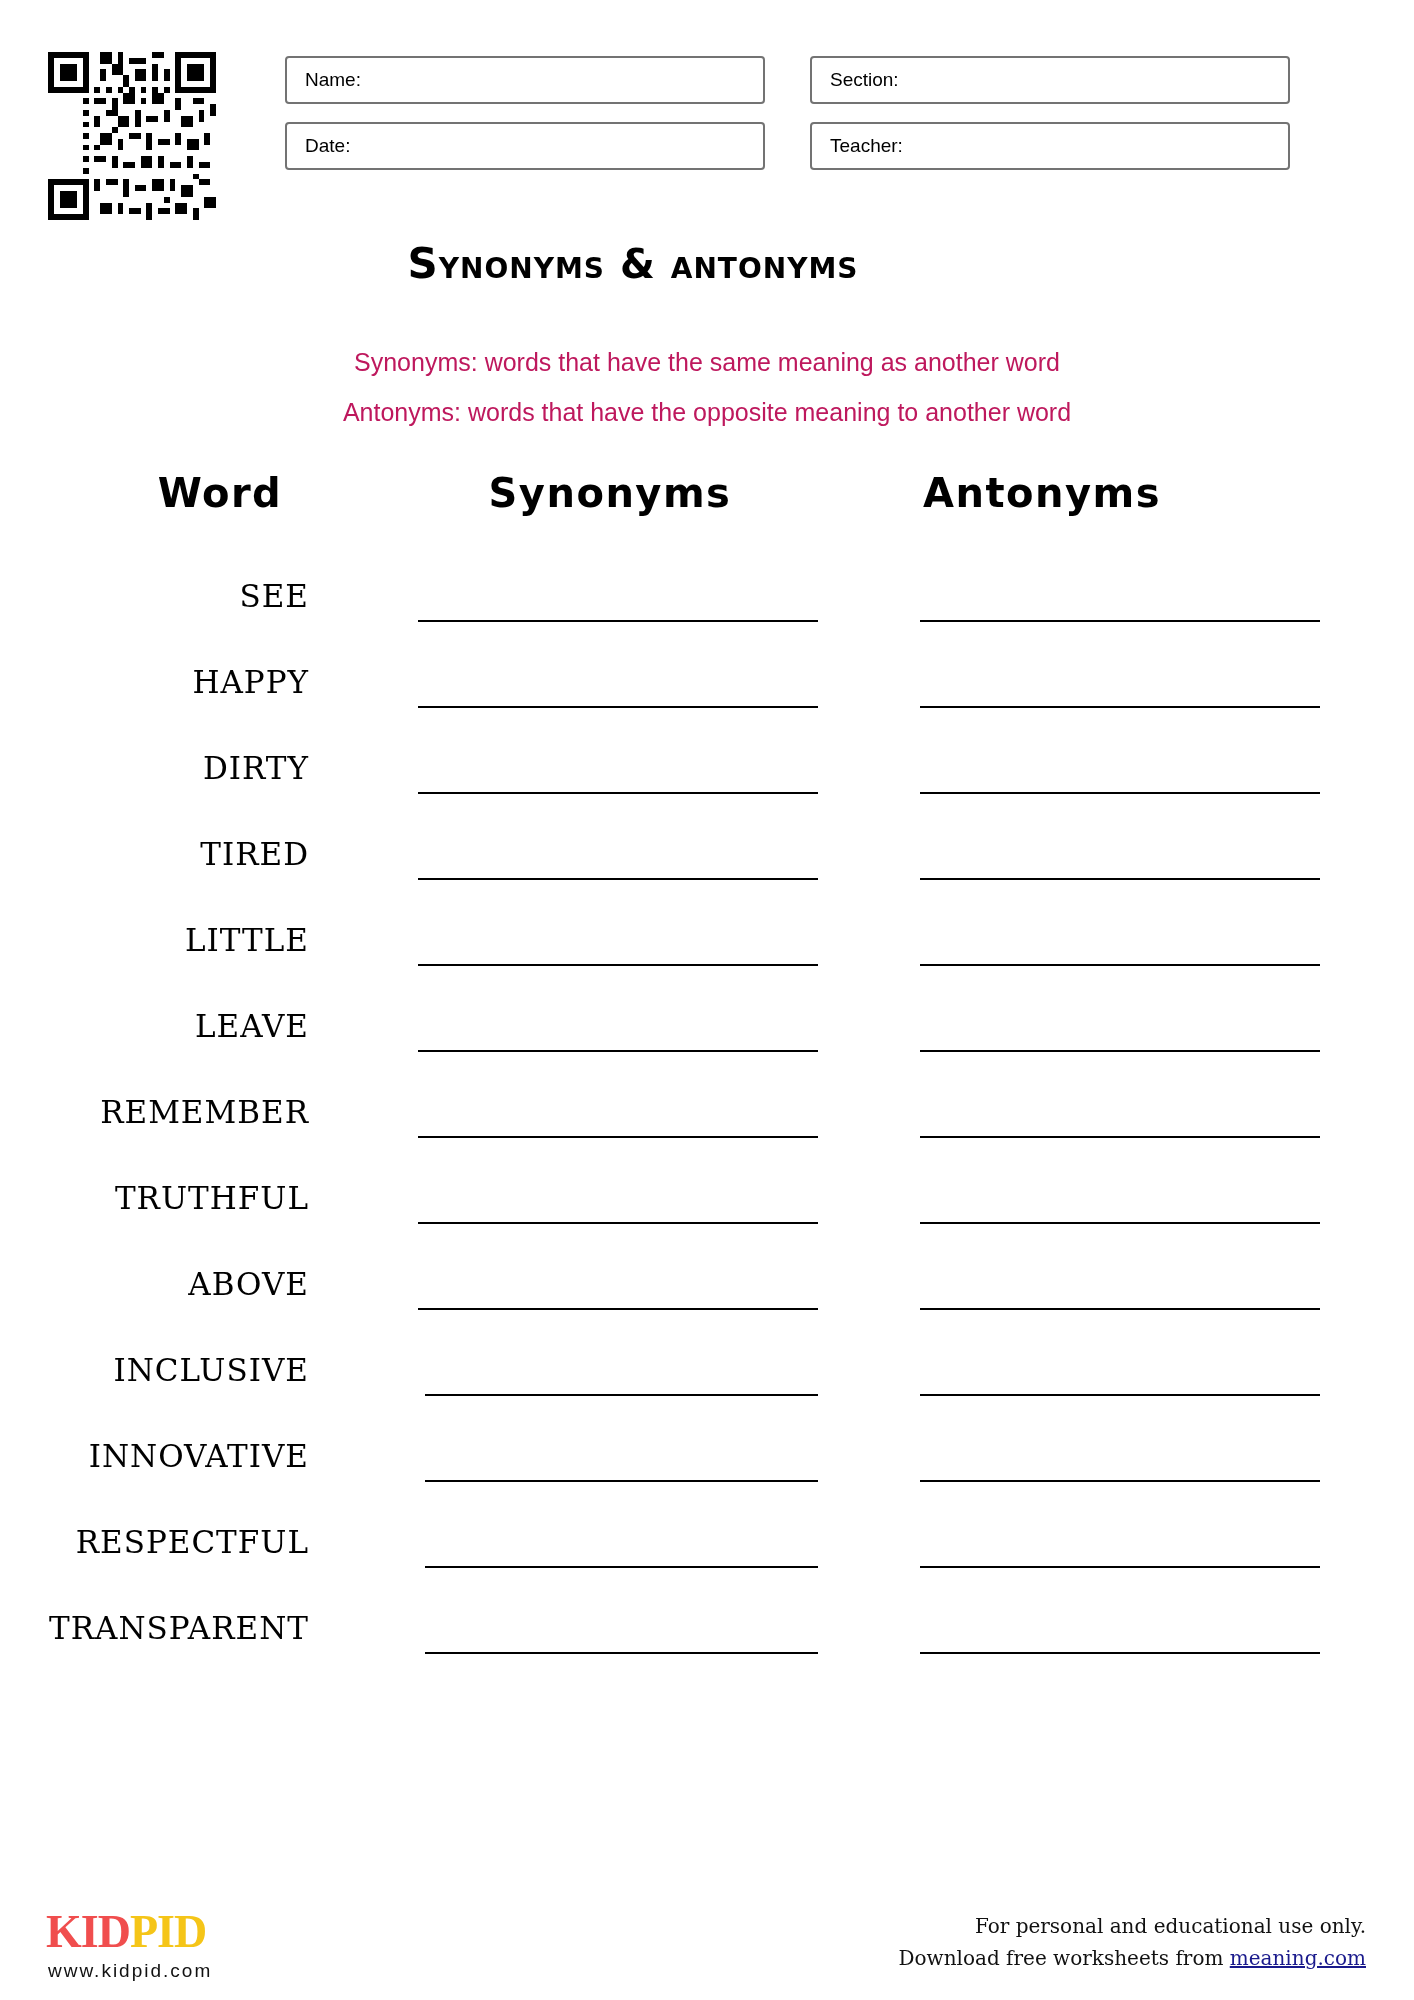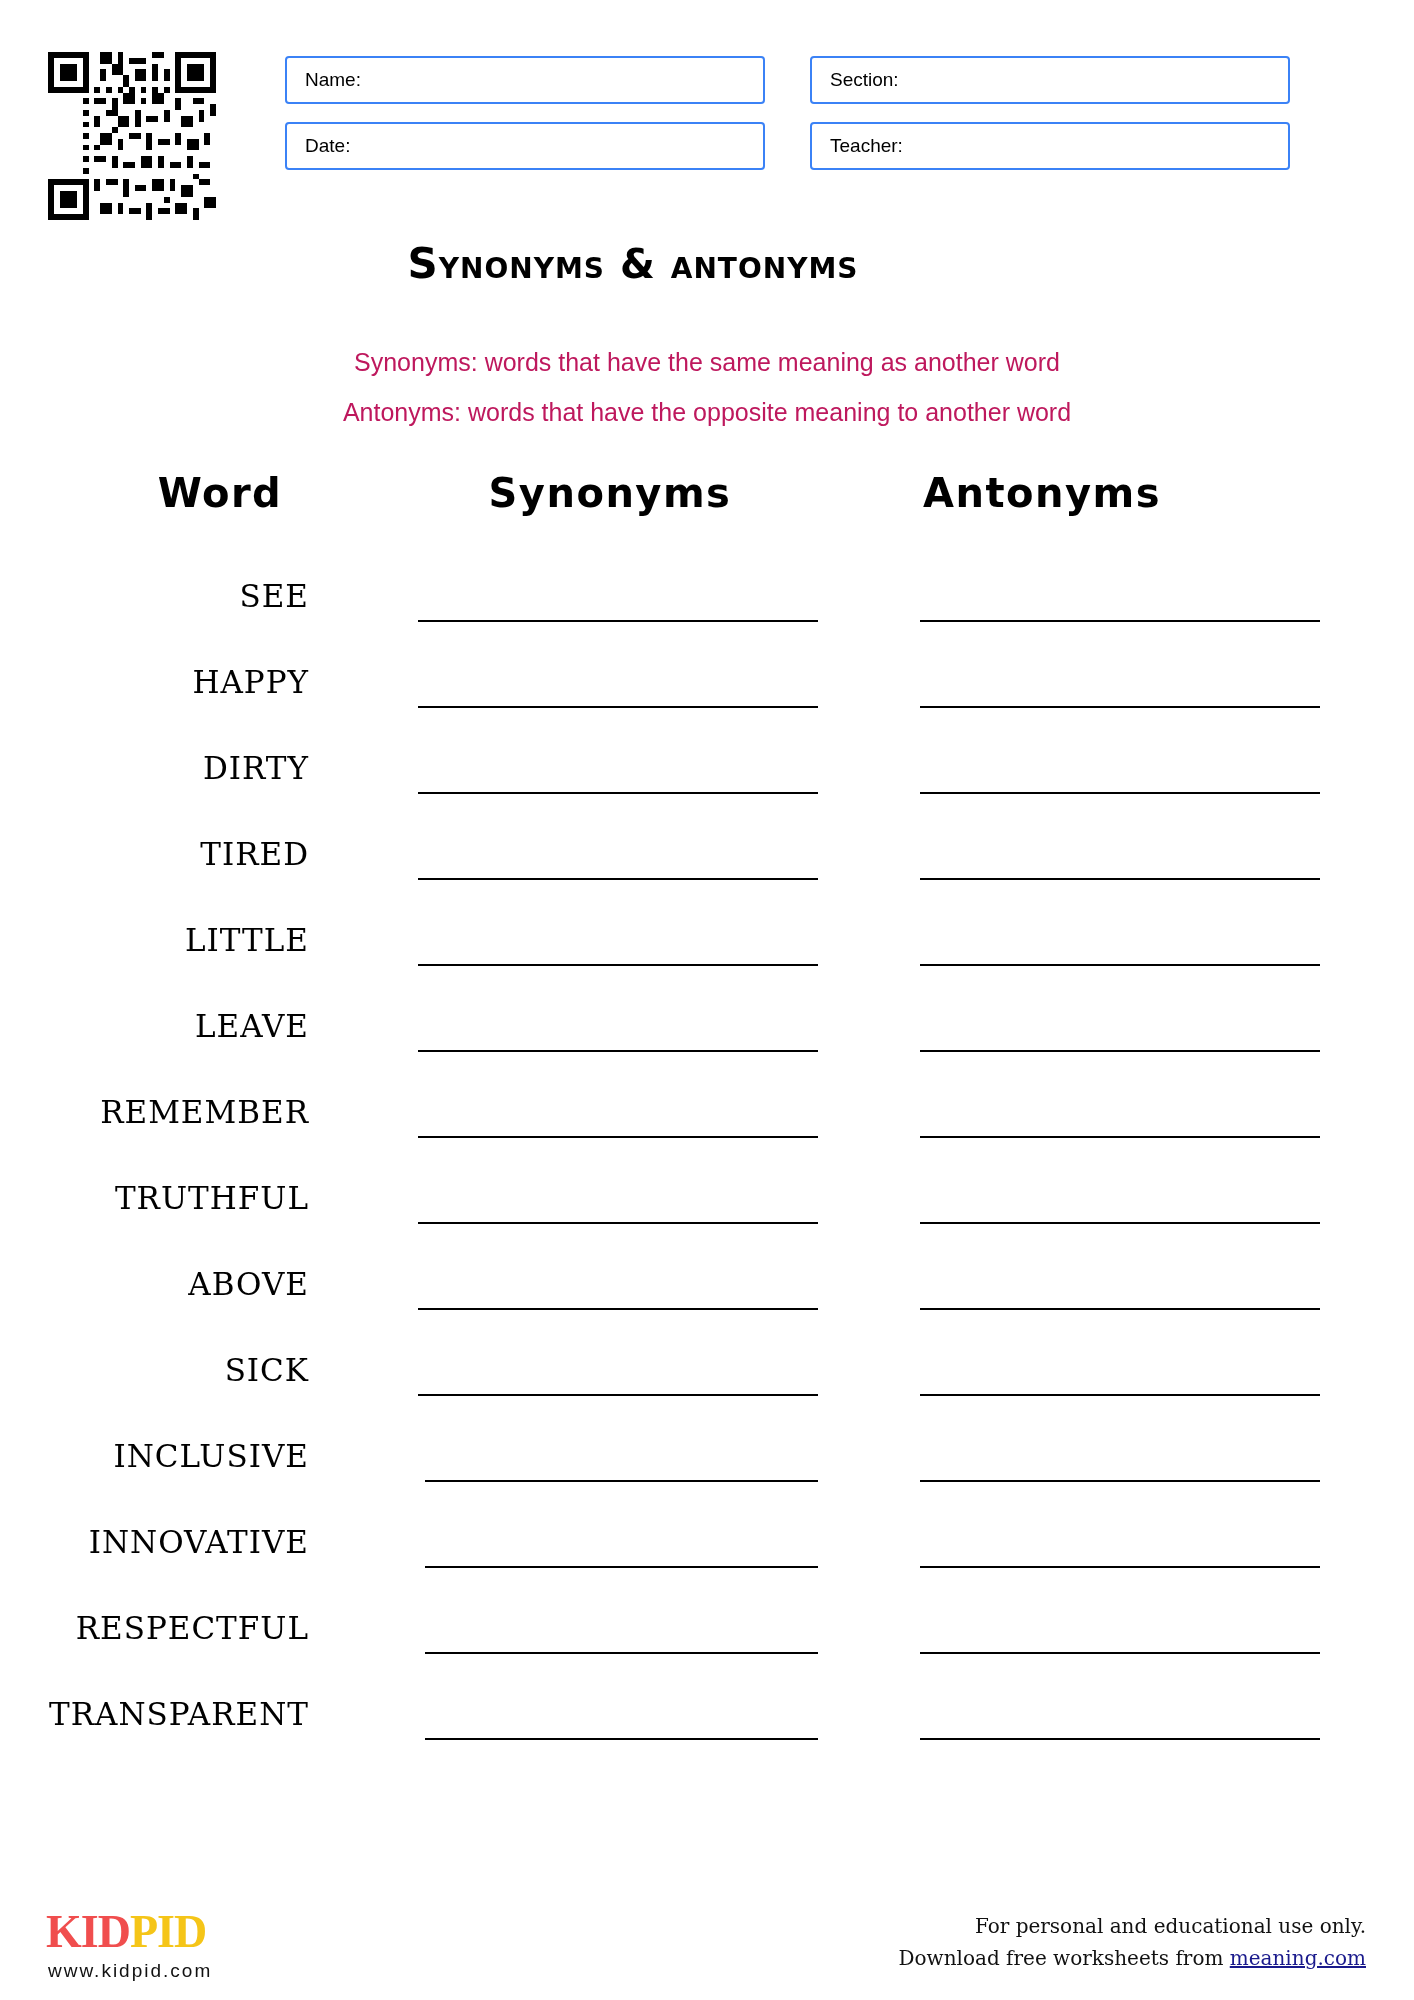--- a/index.html
+++ b/index.html
@@ -38,21 +38,21 @@
     left: 285px;
     top: 16px;
     width: 1030px;
     display: grid;
     grid-template-columns: 480px 480px;
     grid-column-gap: 45px;
     grid-row-gap: 18px;
   }
   .field {
     height: 48px;
-    border: 2px solid #3b82f6;
+    border: 2px solid #737373;
     border-radius: 4px;
     display: flex;
     align-items: center;
     padding-left: 18px;
     box-sizing: border-box;
     font-size: 19px;
     font-family: "Liberation Sans", sans-serif;
     background: #fff;
   }
 
@@ -375,25 +375,20 @@
     <div class="line line-syn"></div>
     <div class="line line-ant"></div>
   </div>
 
   <div class="row">
     <div class="word">Above</div>
     <div class="line line-syn"></div>
     <div class="line line-ant"></div>
   </div>
 
-  <div class="row">
-    <div class="word">Sick</div>
-    <div class="line line-syn"></div>
-    <div class="line line-ant"></div>
-  </div>
 
   <div class="row wide">
     <div class="word">Inclusive</div>
     <div class="line line-syn"></div>
     <div class="line line-ant"></div>
   </div>
 
   <div class="row wide">
     <div class="word">Innovative</div>
     <div class="line line-syn"></div>

